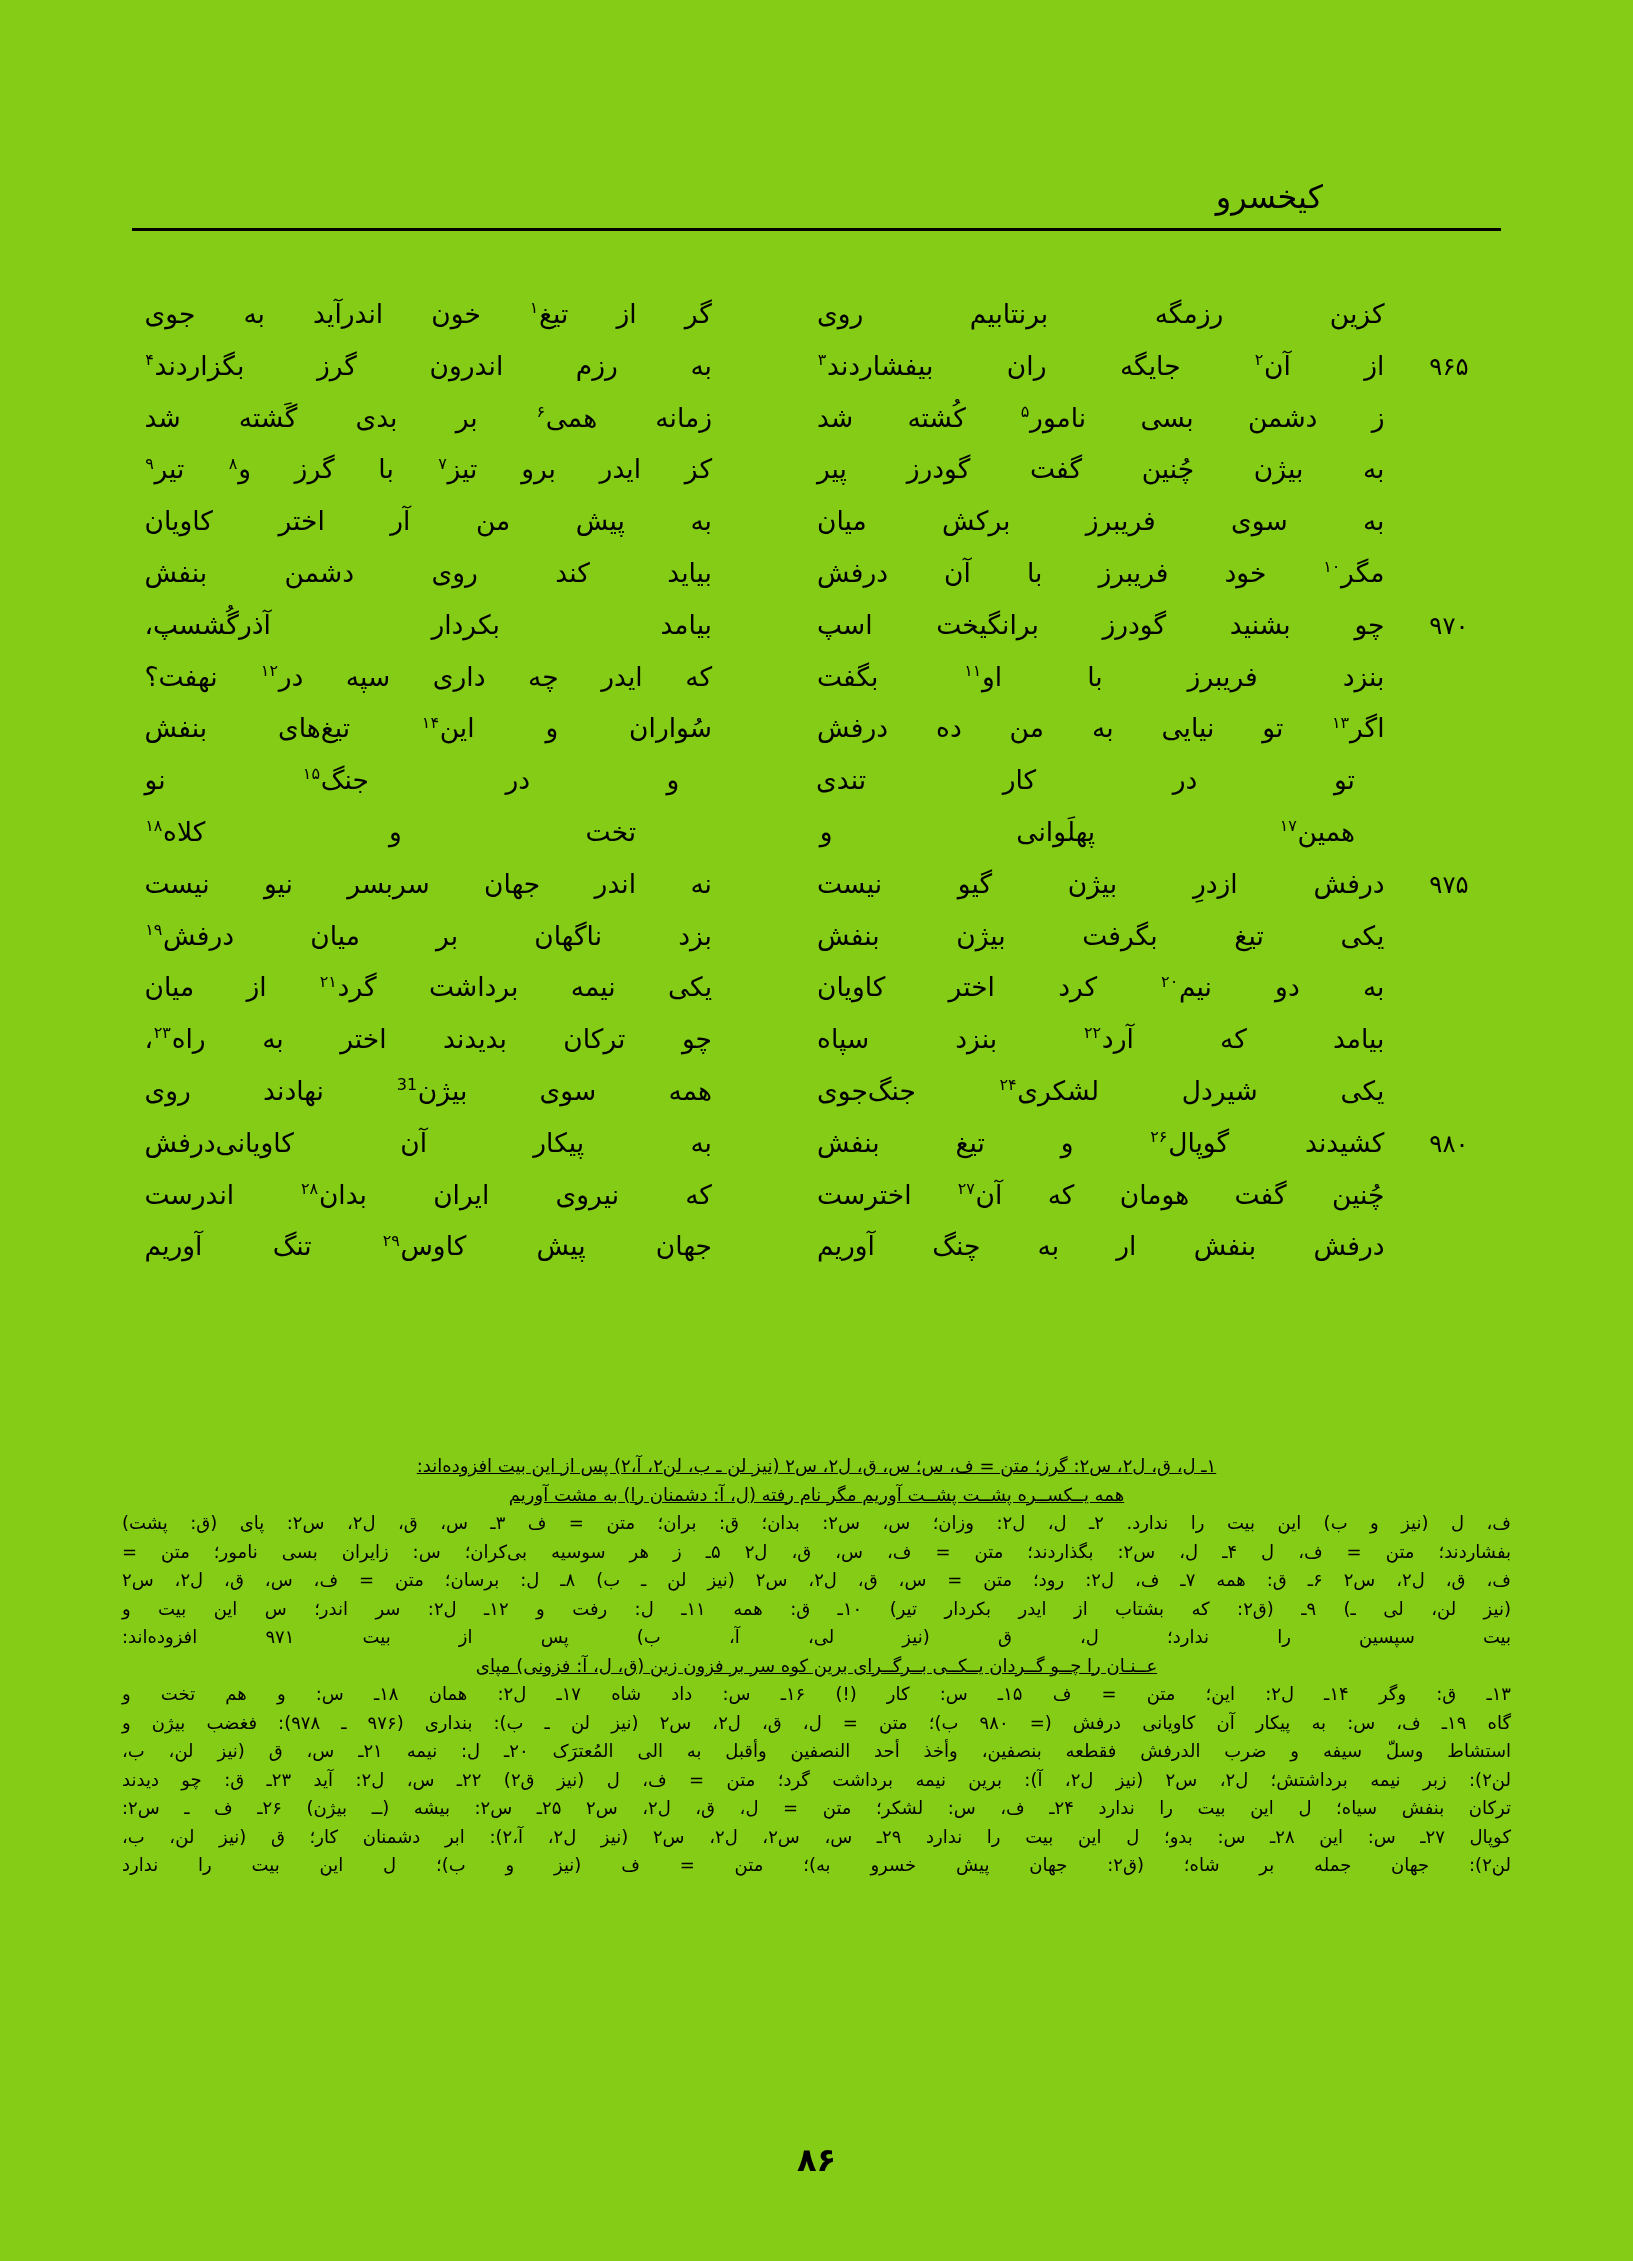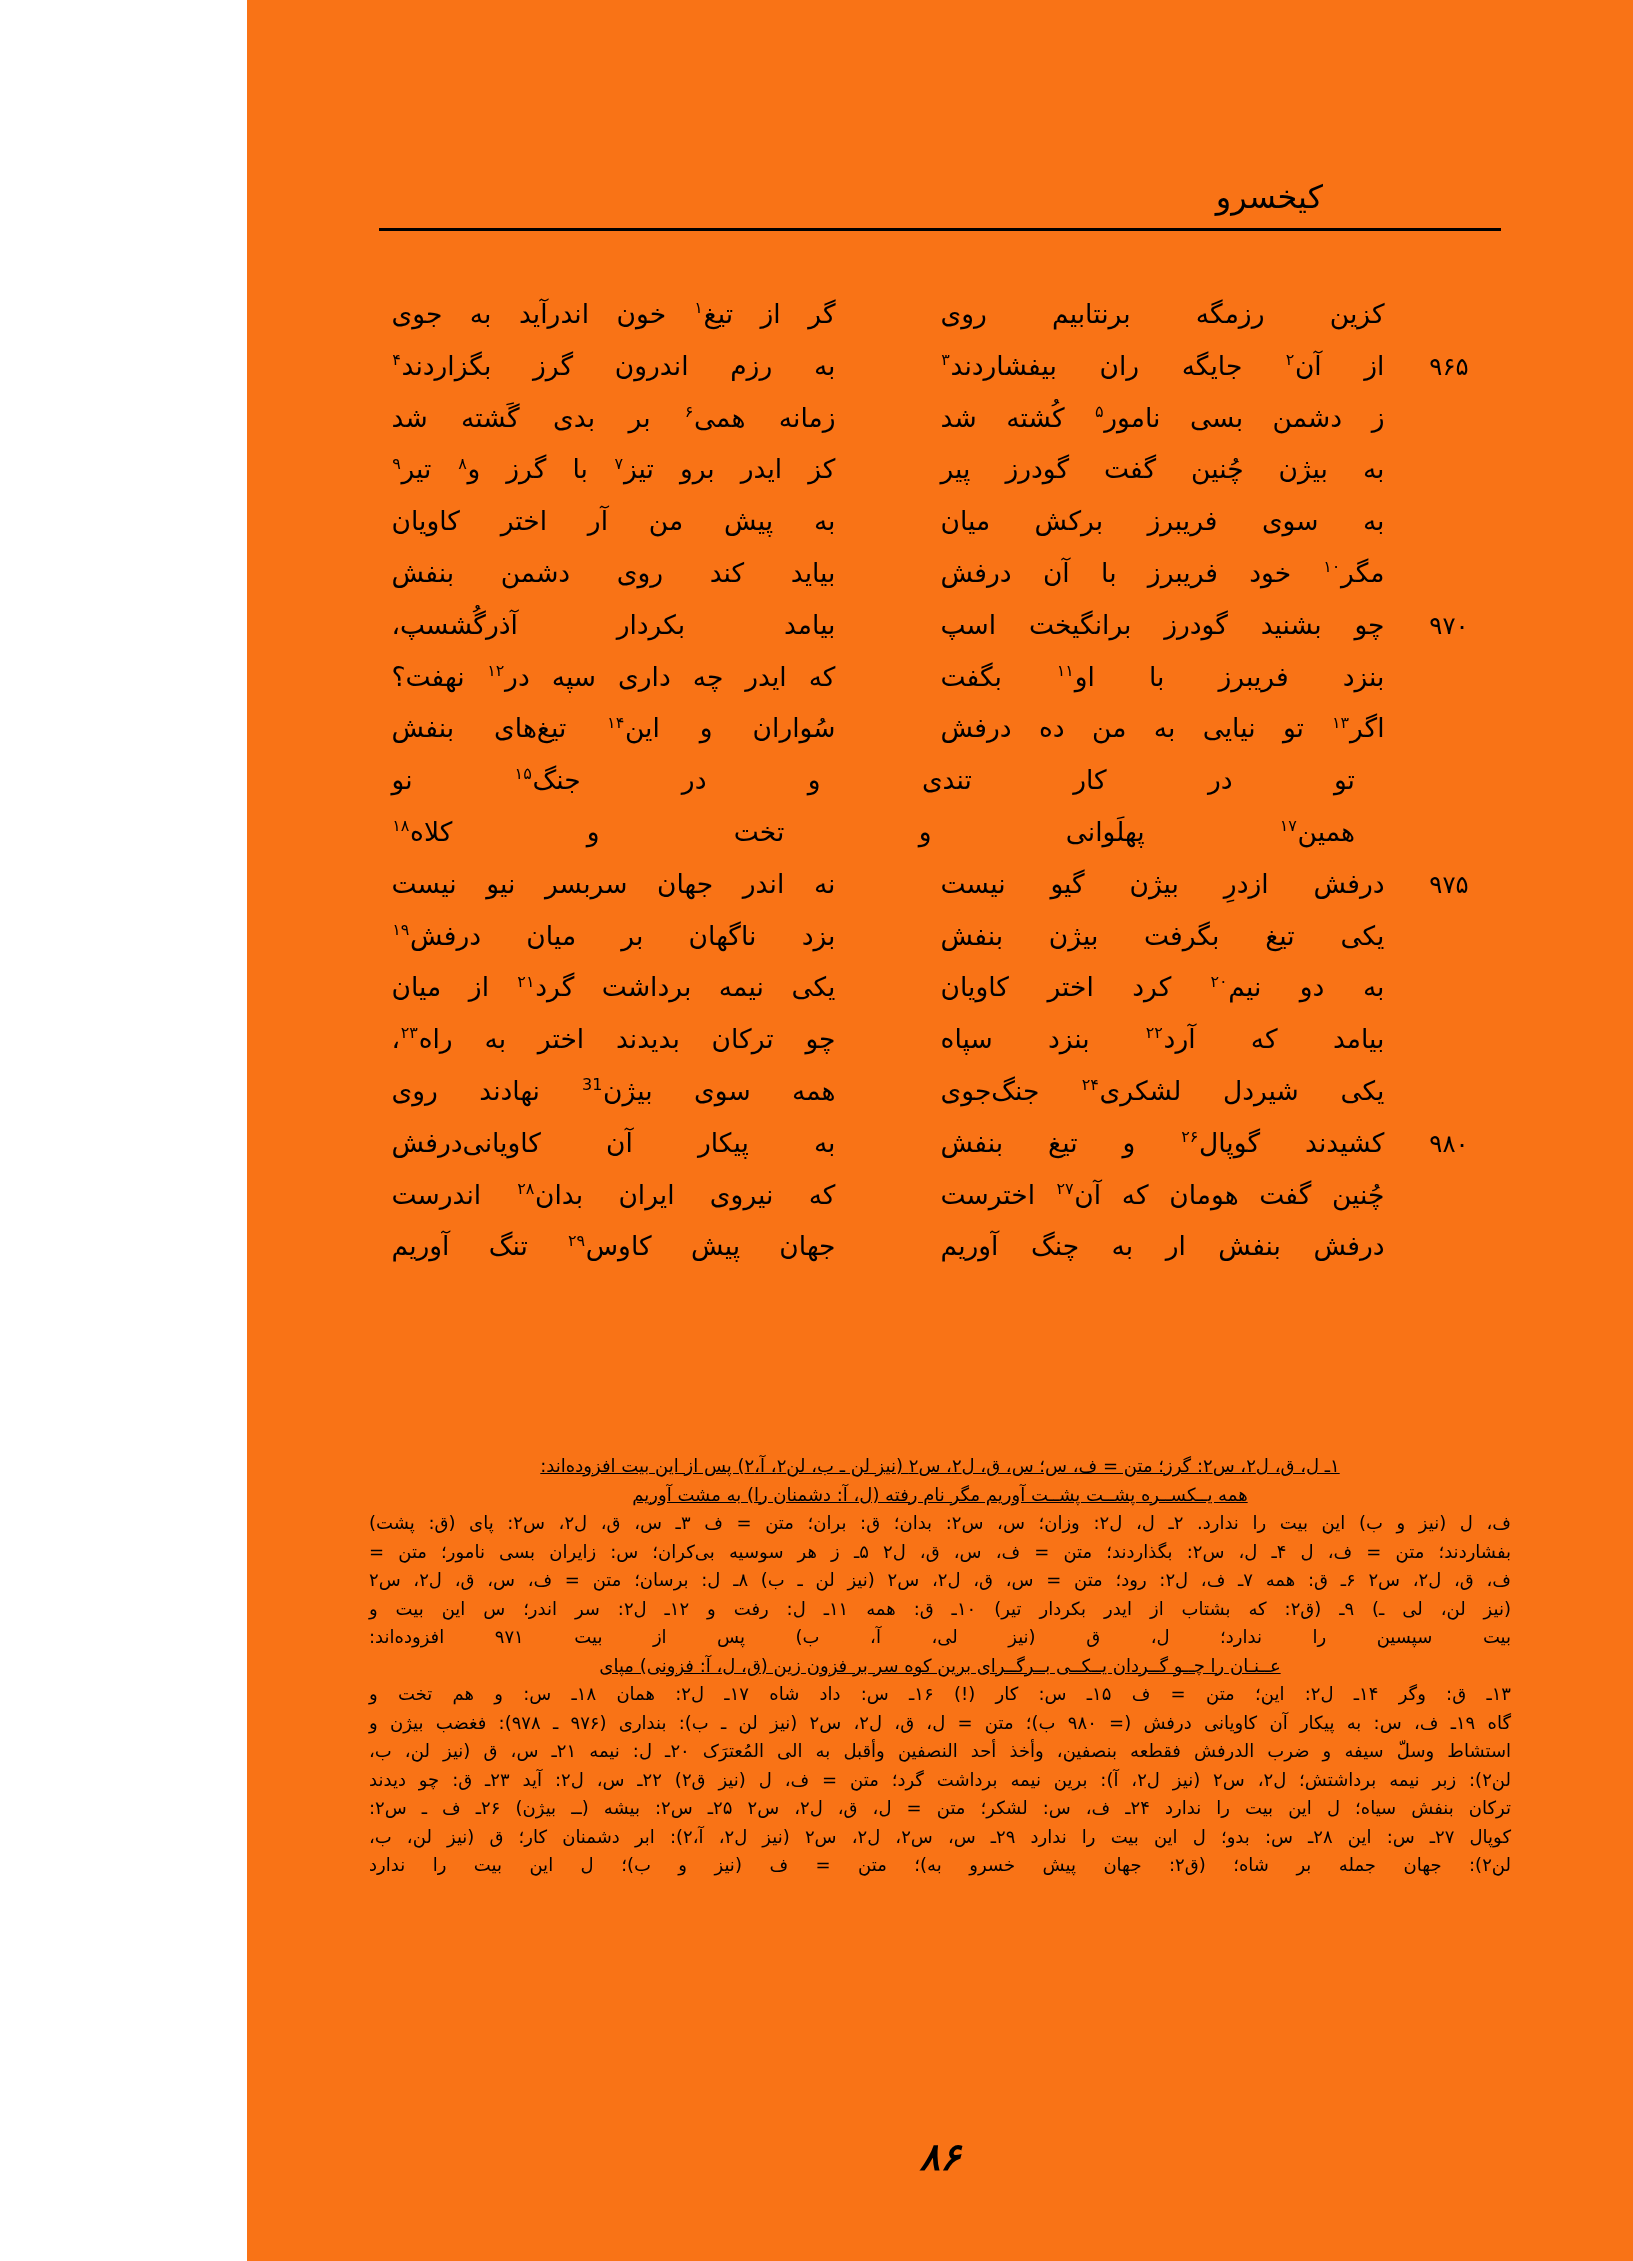--- a/index.html
+++ b/index.html
@@ -7,23 +7,23 @@
     margin: 0;
     padding: 0;
     background: #ffffff;
   }
   body {
     font-family: "DejaVu Sans", "Liberation Sans", sans-serif;
     color: #000000;
   }
   .page {
     position: relative;
-    width: 1386px;
+    width: 1633px;
     height: 2261px;
-    background: #f97316;
+    background: #84cc16;
     overflow: hidden;
     box-sizing: border-box;
   }
 
   
   .header-zone {
     position: absolute;
     top: 181px;
     right: 132px;
     left: 132px;
@@ -116,24 +116,23 @@
     text-decoration: underline;
   }
 
   
   .folio {
     position: absolute;
     bottom: 82px;
     left: 0;
     right: 0;
     text-align: center;
-    font-size: 38px;
+    font-size: 32px;
     font-weight: 600;
     letter-spacing: 1.4px;
-    font-style: italic;
   }
 </style>
 </head>
 <body>
 
 <div class="page">
 
   <div class="header-zone">
     <div class="running-head">کیخسرو</div>
     <div class="head-rule"></div>

